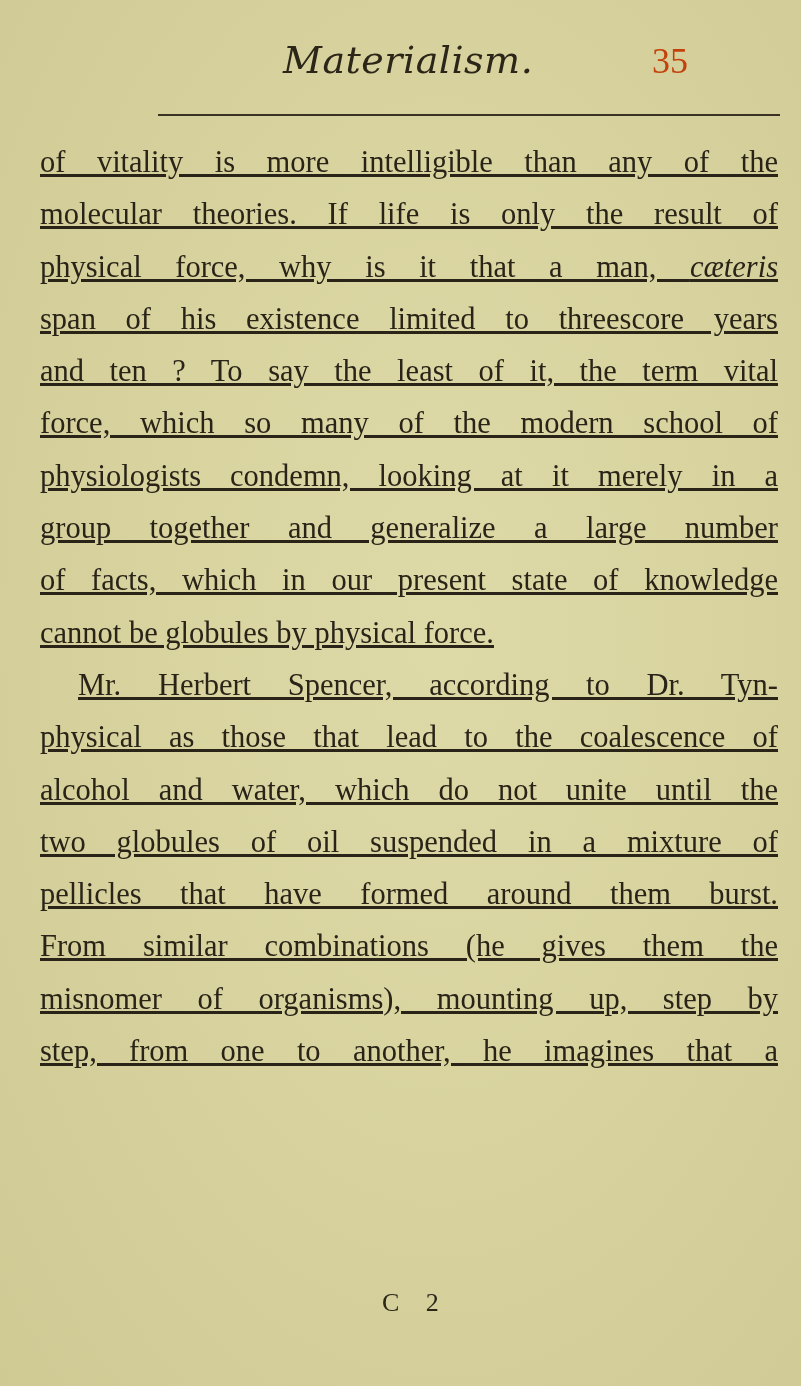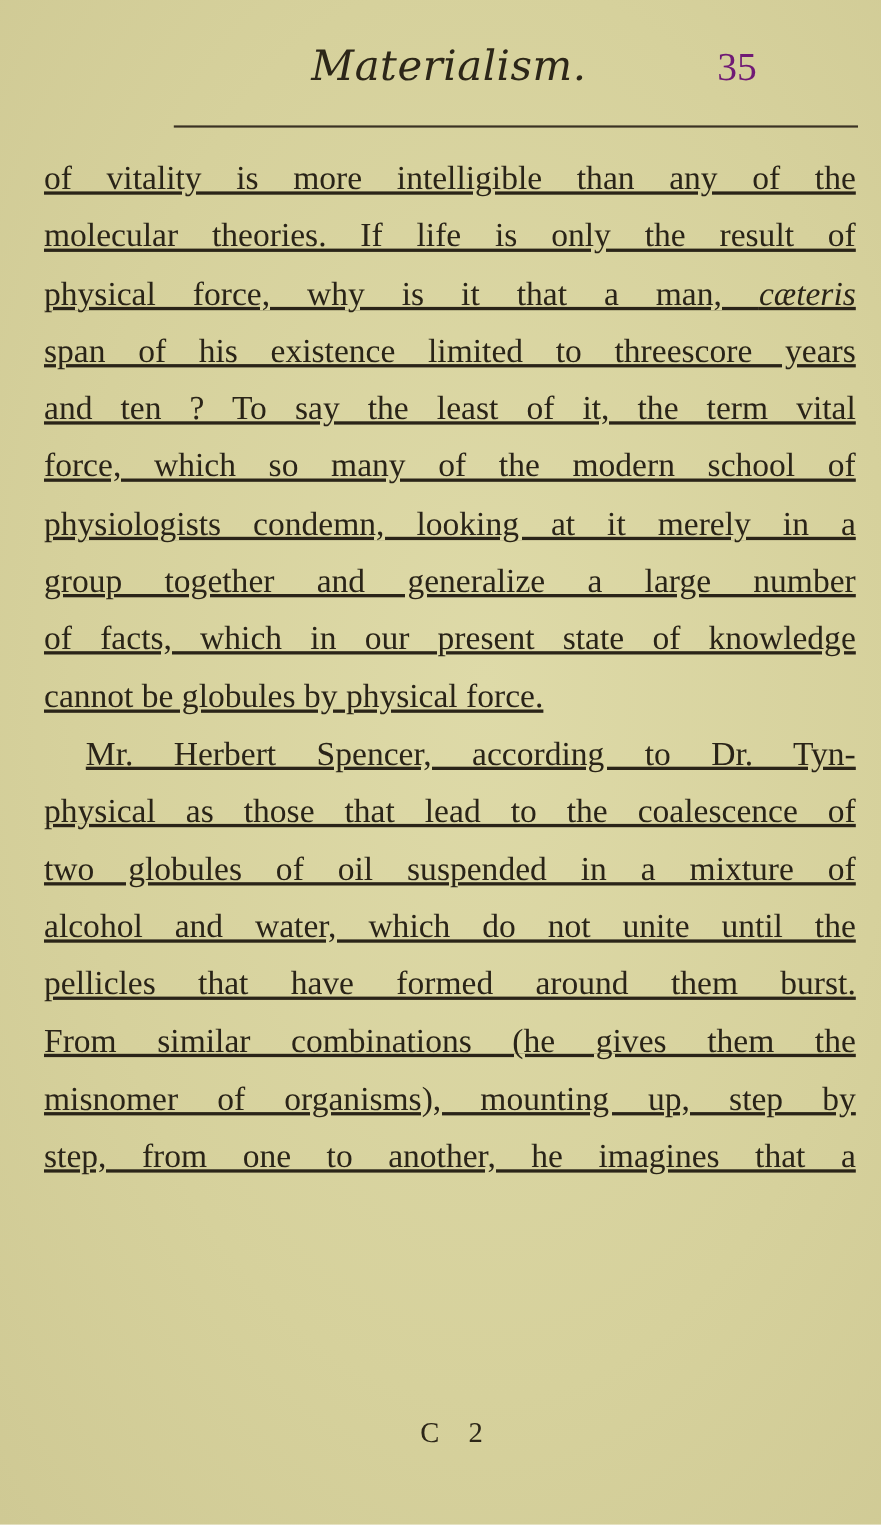--- a/index.html
+++ b/index.html
@@ -15,21 +15,21 @@
     position: absolute; top: 38px; left: 0; width: 699px; height: 60px;
   }
   .running-title {
     position: absolute; left: 283px; top: 0;
     font-style: italic; font-size: 38px; letter-spacing: 0.5px;
     font-family: "DejaVu Serif", "Liberation Serif", serif;
     color: #2c2618;
   }
   .page-number {
     position: absolute; left: 652px; top: 2px;
-    font-size: 36px; color: #701a75;
+    font-size: 36px; color: #c2410c;
   }
   .rule {
     position: absolute; left: 158px; top: 114px; width: 622px; height: 2px;
     background: #3a3224;
   }
   .body-text {
     position: absolute; left: 40px; top: 136px; width: 738px;
     font-size: 30.5px; line-height: 52.3px;
   }
   .line {
@@ -61,21 +61,21 @@
   <span class="line"><span>physical force, why is it that a man, </span><span class="it">cæteris</span></span>
   <span class="line">span of his existence limited to threescore years</span>
   <span class="line">and ten ? To say the least of it, the term vital</span>
   <span class="line">force, which so many of the modern school of</span>
   <span class="line">physiologists condemn, looking at it merely in a</span>
   <span class="line">group together and generalize a large number</span>
   <span class="line">of facts, which in our present state of knowledge</span>
   <span class="line last">cannot be globules by physical force.</span>
   <span class="line indent">Mr. Herbert Spencer, according to Dr. Tyn-</span>
   <span class="line">physical as those that lead to the coalescence of</span>
+  <span class="line">alcohol and water, which do not unite until the</span>
   <span class="line">two globules of oil suspended in a mixture of</span>
-  <span class="line">alcohol and water, which do not unite until the</span>
   <span class="line">pellicles that have formed around them burst.</span>
   <span class="line">From similar combinations (he gives them the</span>
   <span class="line">misnomer of organisms), mounting up, step by</span>
   <span class="line">step, from one to another, he imagines that a</span>
 </div>
 
 <div class="signature">C 2</div>
 
 </body></html>

